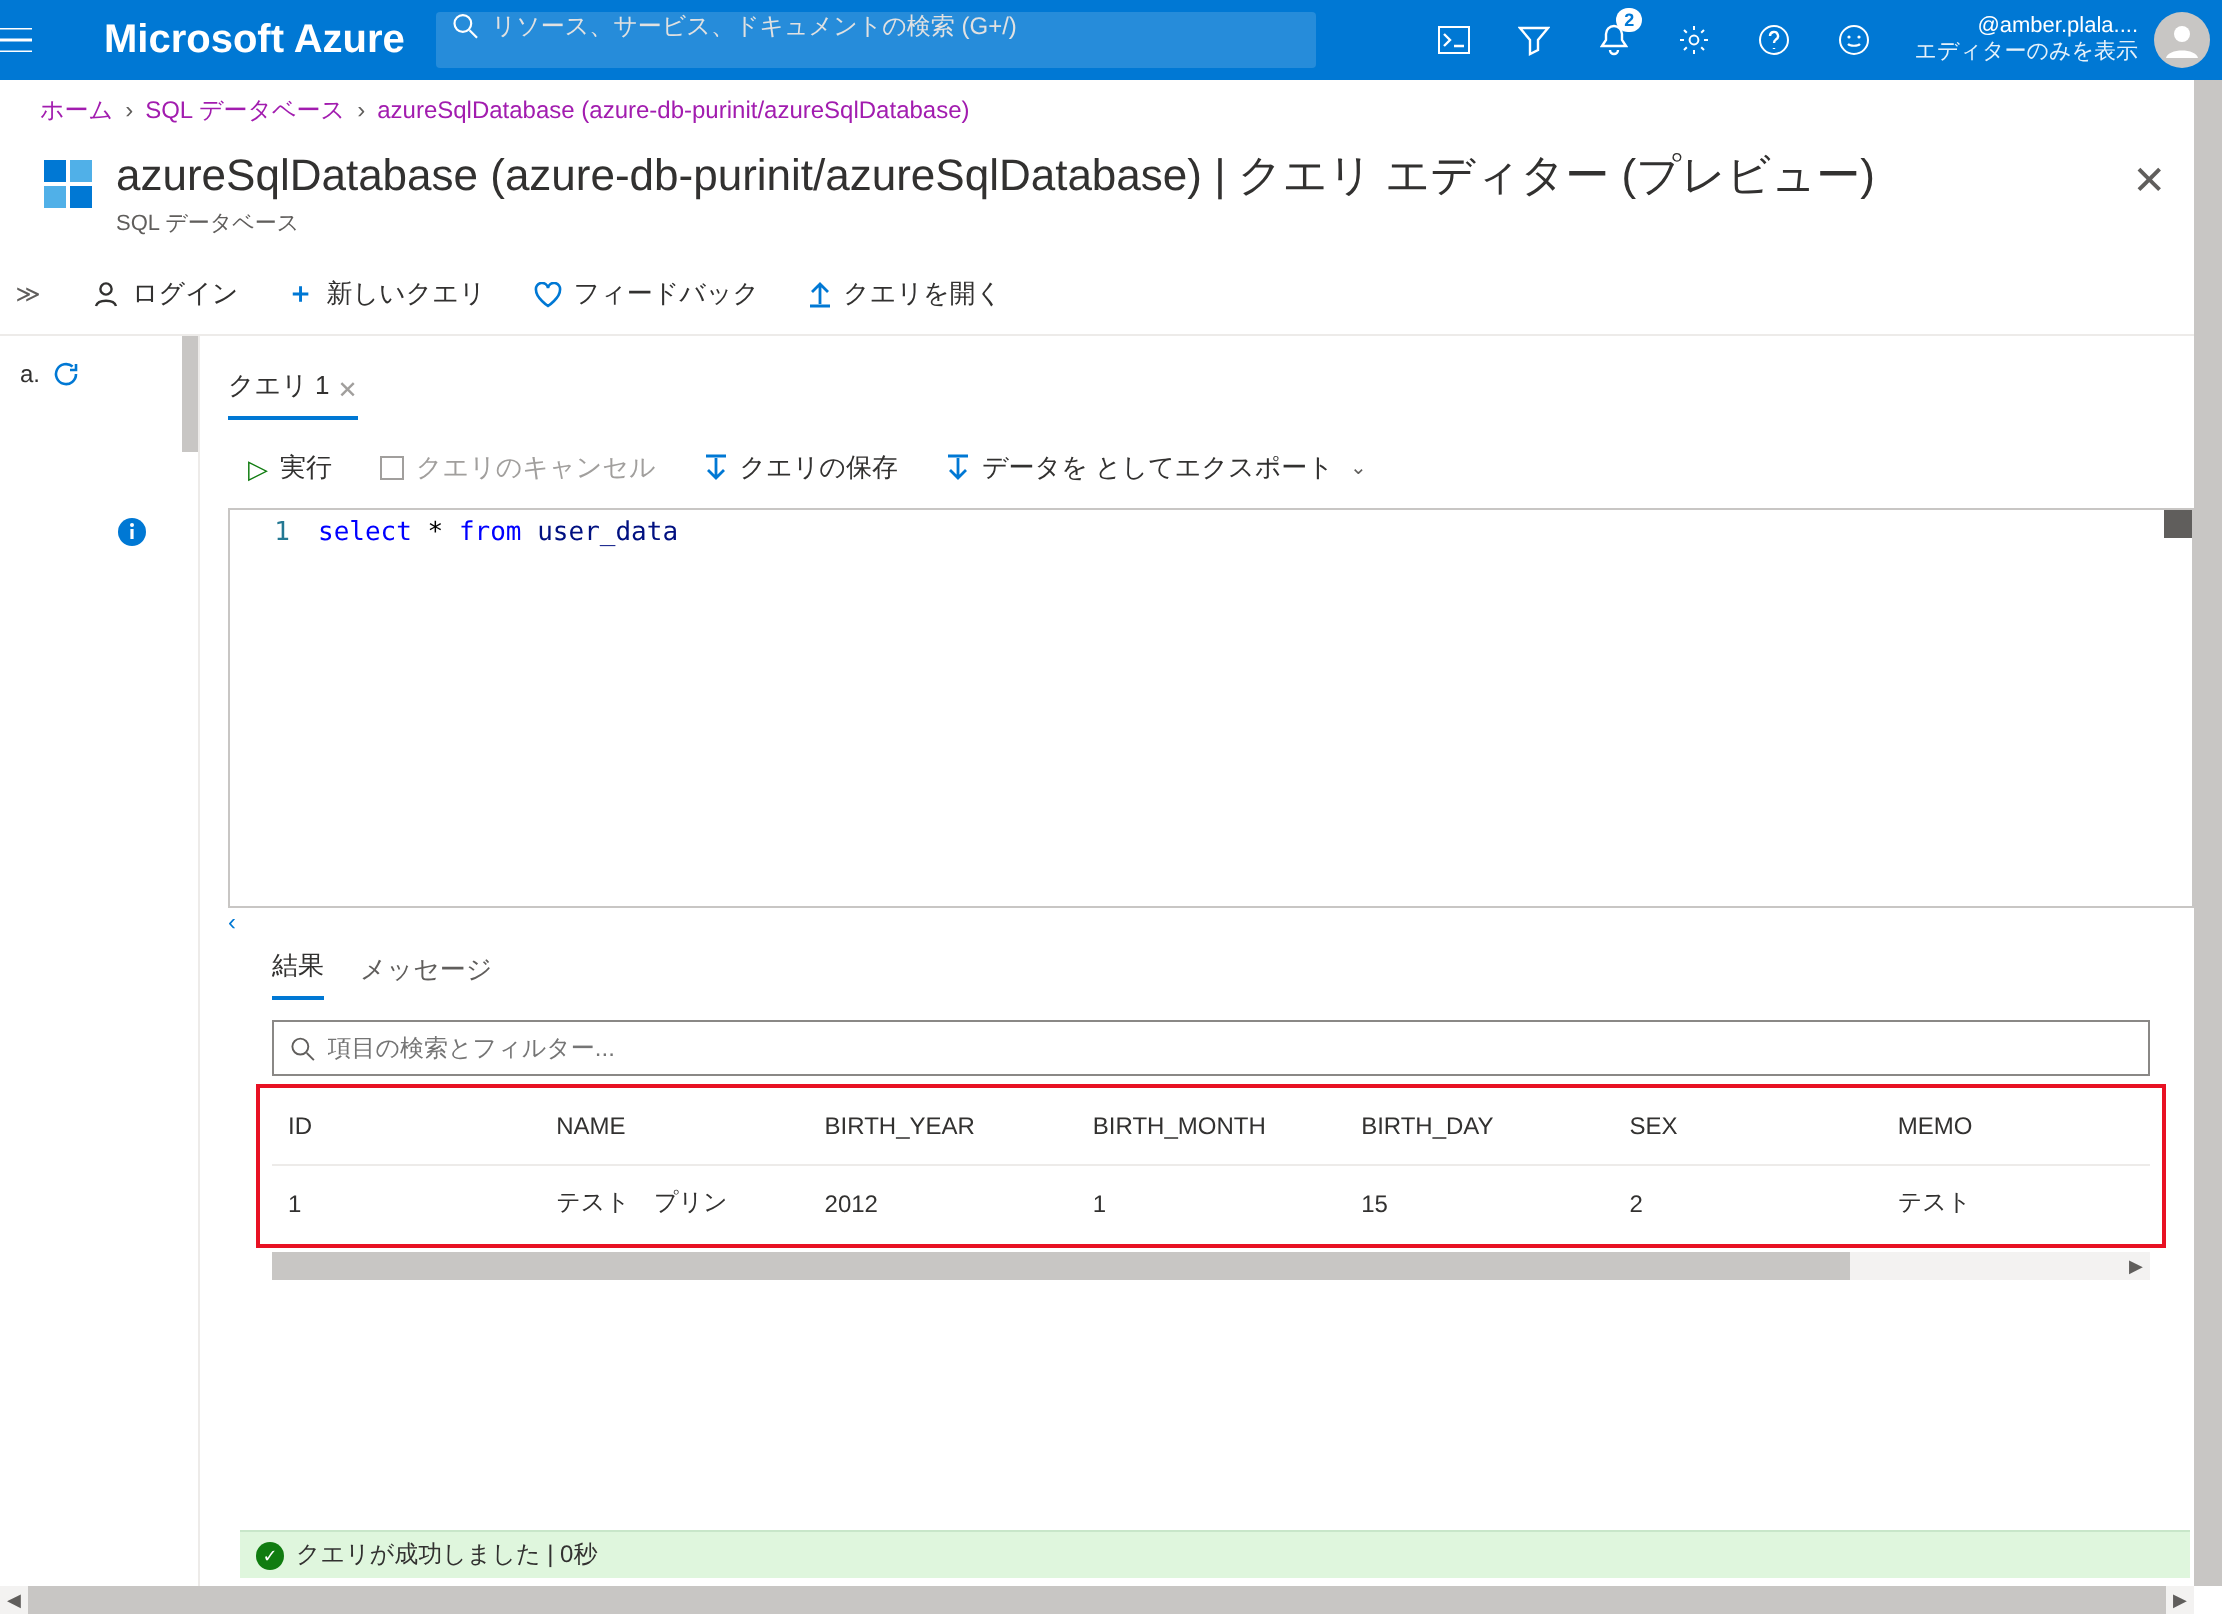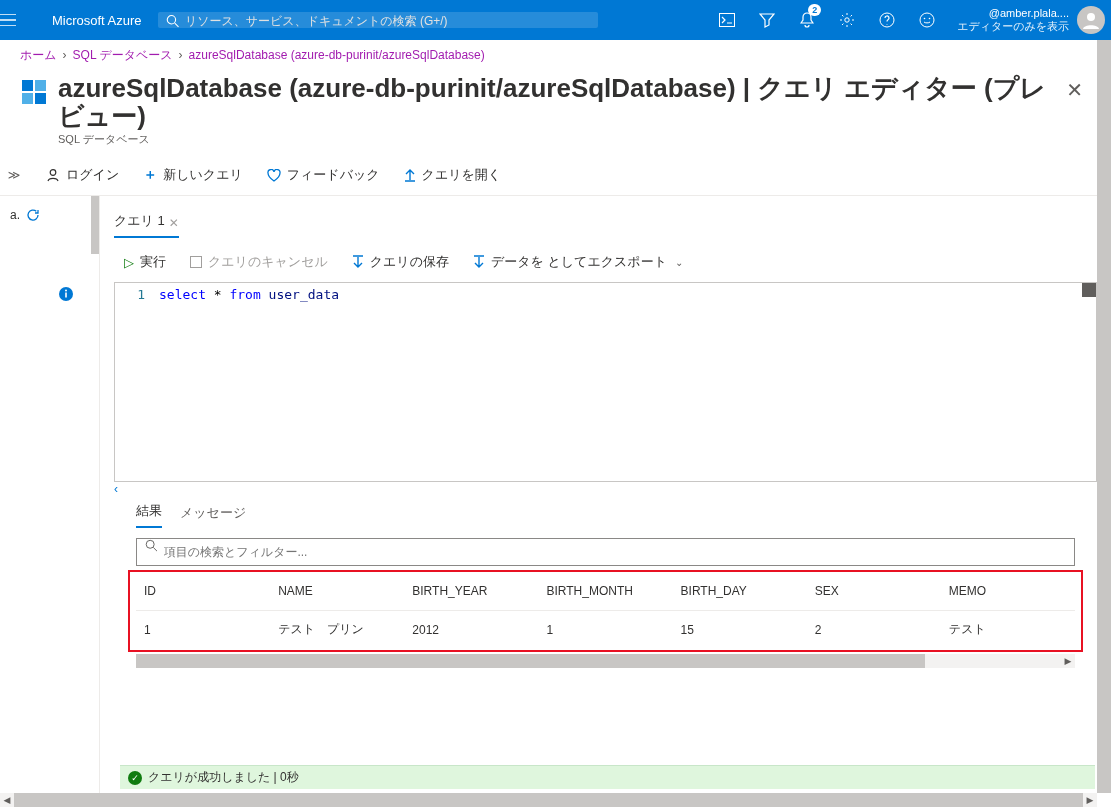--- a/index.html
+++ b/index.html
@@ -1,40 +1,40 @@
 <!DOCTYPE html>
 <html><head>
 <meta charset="utf-8">
 <style>
   * { box-sizing: border-box; margin: 0; padding: 0; }
   body { font-family: "Segoe UI", "Meiryo", sans-serif; font-size: 13px; color: #323130; background: #fff; width: 1111px; height: 807px; overflow: hidden; position: relative; }
 
   
   .topbar { height: 40px; background: #0078d4; display: flex; align-items: center; color: #fff; }
   .topbar .hamburger { width: 48px; text-align: center; font-size: 16px; cursor: pointer; }
-  .topbar .brand { font-size: 13px; font-weight: 400; padding: 0 16px 0 4px; }
-  .topbar .search { flex: 0 0 440px; background: rgba(255,255,255,0.15); border-radius: 2px; height: 16px; display: flex; align-items: flex-end; padding: 0 8px; color: #fff; }
+  .topbar .brand { font-size: 20px; font-weight: 700; padding: 0 16px 0 4px; }
+  .topbar .search { flex: 0 0 440px; background: rgba(255,255,255,0.15); border-radius: 2px; height: 28px; display: flex; align-items: flex-start; padding: 0 8px; color: #fff; }
   .topbar .search input { background: transparent; border: none; outline: none; color: #fff; width: 100%; font-size: 12px; }
   .topbar .search input::placeholder { color: #e1e1e1; }
   .topbar .spacer { flex: 1; }
   .topbar .icon-btn { width: 40px; height: 40px; display: flex; align-items: center; justify-content: center; cursor: pointer; position: relative; }
   .topbar .badge { position: absolute; top: 4px; right: 6px; background: #fff; color: #0078d4; border-radius: 8px; font-size: 9px; padding: 0 4px; line-height: 12px; font-weight: 600; }
   .topbar .account { display: flex; align-items: center; padding: 0 6px 0 10px; cursor: pointer; }
   .topbar .account .acct-text { text-align: right; font-size: 11px; line-height: 13px; margin-right: 8px; }
   .topbar .account .avatar { width: 28px; height: 28px; border-radius: 50%; background: #c8c6c4; display:flex; align-items:center; justify-content:center; }
 
   
   .breadcrumb { height: 30px; padding: 0 20px; display: flex; align-items: center; font-size: 12px; color: #605e5c; }
   .breadcrumb a { color: #a21caf; text-decoration: none; cursor: pointer; }
   .breadcrumb .sep { margin: 0 6px; color: #605e5c; }
 
   
   .heading { padding: 4px 20px 8px 20px; display: flex; align-items: flex-start; }
   .heading .db-icon { width: 28px; height: 28px; margin-right: 10px; margin-top: 4px; flex-shrink:0; }
-  .heading h1 { font-size: 26px; font-weight: 700; line-height: 28px; }
+  .heading h1 { font-size: 22px; font-weight: 400; line-height: 28px; }
   .heading .subtitle { font-size: 11px; color: #605e5c; margin-top: 2px; }
   .heading .close-x { margin-left: auto; font-size: 20px; color: #605e5c; cursor: pointer; padding: 4px 8px; }
 
   
   .commandbar-row { display: flex; align-items: stretch; border-bottom: 1px solid #edebe9; }
   .left-rail-expander { width: 28px; display: flex; align-items: center; justify-content: center; color: #605e5c; cursor: pointer; font-size: 12px; }
   .commandbar { flex: 1; height: 40px; display: flex; align-items: center; padding: 0 8px; gap: 4px; }
   .cmd { display: flex; align-items: center; gap: 6px; padding: 0 10px; height: 32px; font-size: 13px; color: #323130; cursor: pointer; }
   .cmd .ci { color: #0078d4; font-size: 14px; }
   .commandbar .right-spacer { flex:1; }
@@ -76,21 +76,21 @@
 
   
   .splitter { height: 16px; color: #0078d4; font-size: 12px; padding-left: 0; cursor:pointer; }
 
   
   .result-tabs { display: flex; align-items: flex-end; height: 30px; gap: 18px; padding-left: 22px; }
   .rtab { padding: 6px 0; font-size: 13px; cursor: pointer; color:#605e5c; }
   .rtab.active { border-bottom: 2px solid #0078d4; color: #323130; font-weight:400; }
 
   
-  .results-search { margin: 10px 22px 0 22px; border: 1px solid #8a8886; height: 28px; display: flex; padding: 0 8px; }
+  .results-search { margin: 10px 22px 0 22px; border: 1px solid #8a8886; height: 28px; display: flex; align-items: center; padding: 0 8px; }
   .results-search input { border: none; outline: none; width: 100%; font-size: 12px; }
 
   
   .results-wrap { margin: 4px 14px 0 14px; border: 2px solid #e81123; padding: 2px 6px 2px 6px; }
   .res-table { width: 100%; border-collapse: collapse; table-layout: fixed; }
   .res-table th { text-align: left; font-weight: 400; font-size: 12px; color: #323130; padding: 10px 8px 12px 8px; border-bottom: 1px solid #edebe9; }
   .res-table td { font-size: 12px; padding: 10px 8px; color: #323130; }
   .hscroll { margin: 2px 22px 0 22px; height: 14px; background:#f3f2f1; position:relative; }
   .hscroll .thumb { position:absolute; left:0; top:0; height:100%; width:84%; background:#c8c6c4; }
   .hscroll .arrow { position:absolute; top:0; width:14px; height:14px; display:flex; align-items:center; justify-content:center; font-size:9px; color:#605e5c; }

